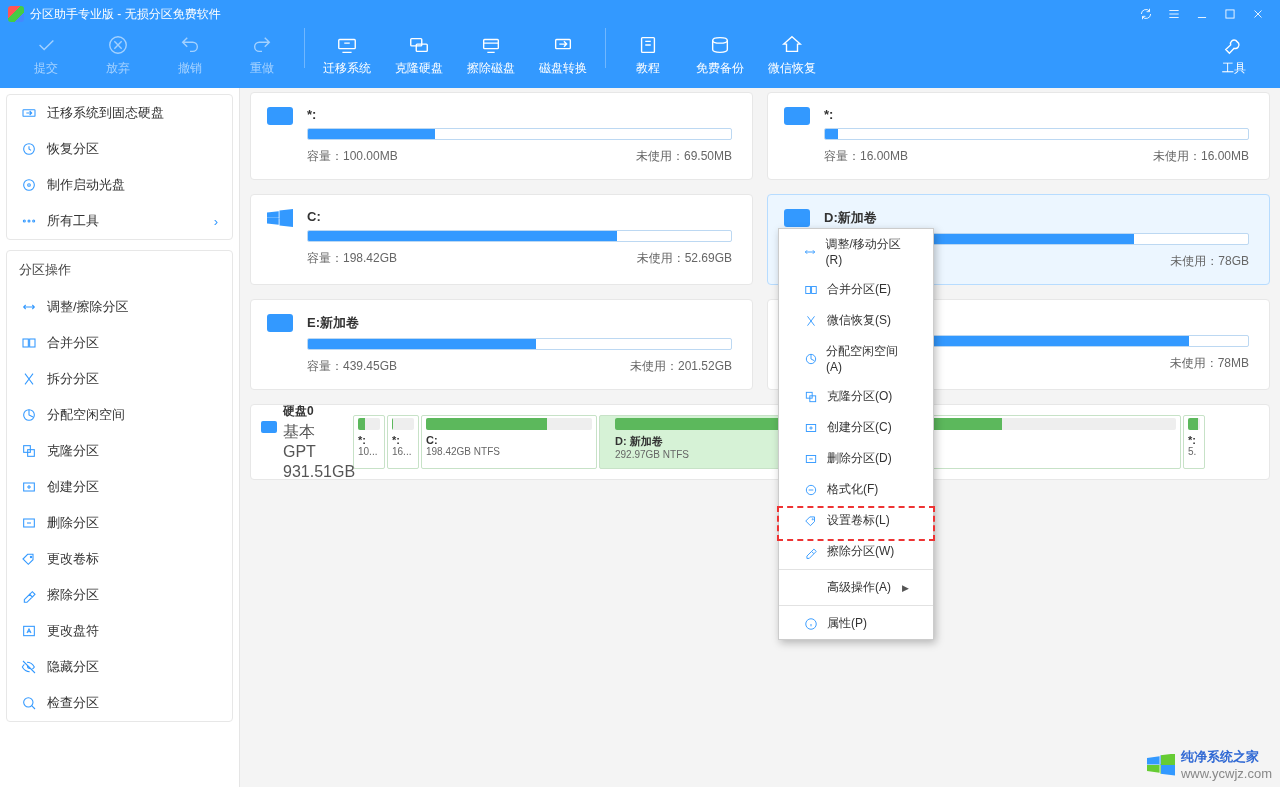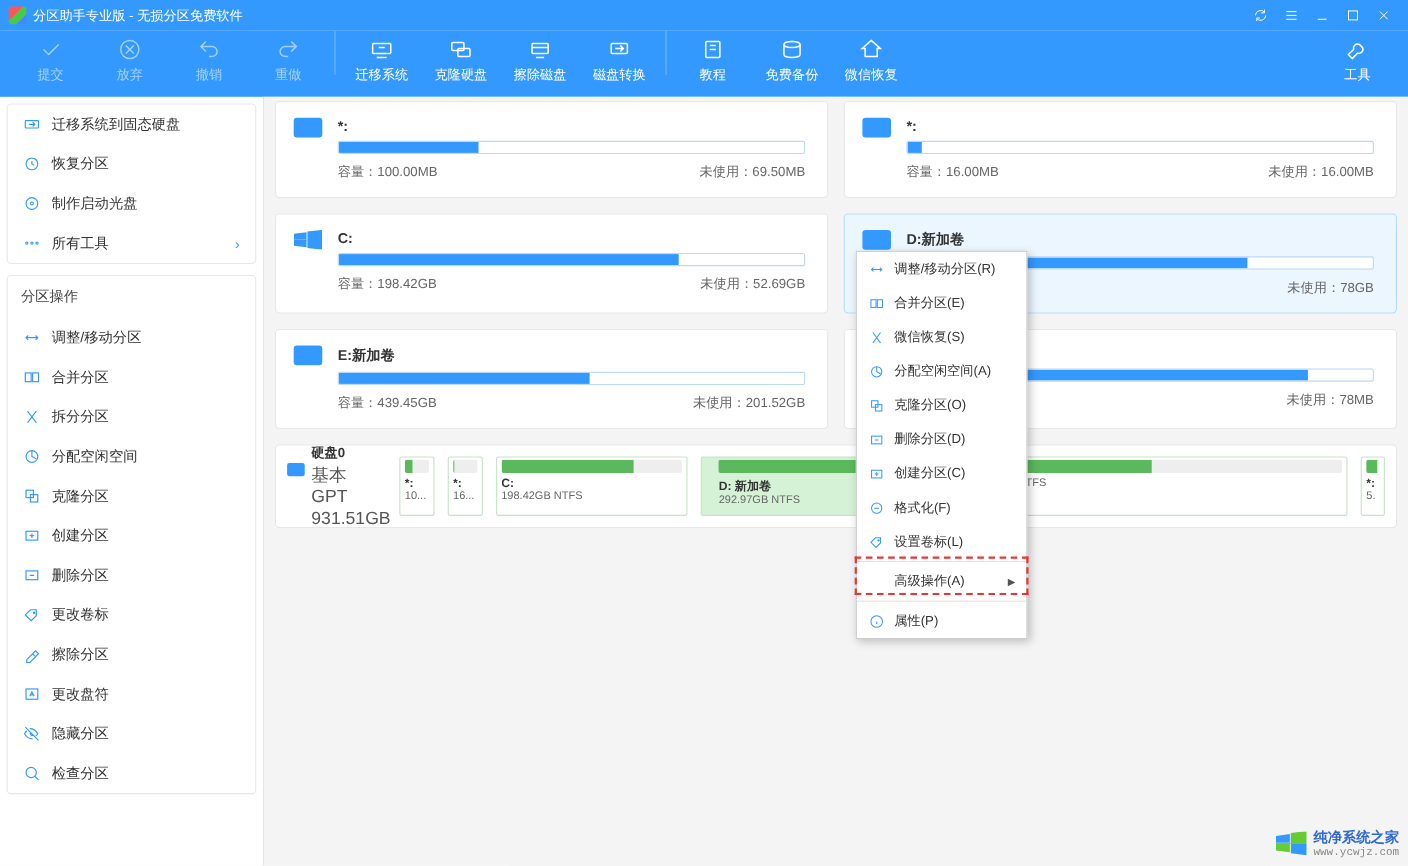--- a/index.html
+++ b/index.html
@@ -37,43 +37,43 @@
 .card .title { font-weight: bold; font-size: 13px; margin-bottom: 6px; }
 .card .bar { height: 12px; border: 1px solid #bcd8f2; border-radius: 2px; background: #fff; overflow: hidden; margin-bottom: 8px; }
 .card .bar .fill { height: 100%; background: #3399ff; }
 .card .stats { display: flex; justify-content: space-between; color: #666; font-size: 12px; }
 
 .viewtoggle { position: absolute; right: 18px; top: 10px; width: 36px; height: 22px; border: 1px solid #cfe5fa; border-radius: 3px; background: #fff; display: flex; }
 .viewtoggle div { flex: 1; display: flex; align-items: center; justify-content: center; }
 .viewtoggle svg { width: 12px; height: 12px; stroke: #3399ff; fill: none; stroke-width: 1.6; }
 .viewtoggle .active { background: #e8f3ff; }
 
-.diskmap { background: #fff; border: 1px solid #e7e7e7; border-radius: 4px; margin-top: 14px; padding: 10px; display: flex; align-items: stretch; gap: 12px; height: 76px; }
+.diskmap { background: #fff; border: 1px solid #e7e7e7; border-radius: 4px; margin-top: 14px; padding: 10px; display: flex; align-items: stretch; gap: 2px; height: 76px; }
 .dm-info { width: 90px; display: flex; flex-direction: column; justify-content: center; gap: 2px; position: relative; padding-left: 22px; }
 .dm-info .dicon { position: absolute; left: 0; top: 6px; width: 16px; height: 12px; background: #3399ff; border-radius: 2px; }
 .dm-info b { font-size: 12px; }
 .dm-info span { font-size: 16px; color: #555; }
 .dm-seg { border: 1px solid #c7e2c7; border-radius: 2px; display: flex; flex-direction: column; padding: 2px 4px; overflow: hidden; }
 .dm-seg .segbar { height: 12px; background: #eee; border-radius: 2px; overflow: hidden; margin-bottom: 4px; }
 .dm-seg .segbar .fill { height: 100%; background: #5cb85c; }
 .dm-seg.selected { background: #d6f2d6; padding-left: 15px; }
 .dm-seg .l1 { font-size: 11px; font-weight: bold; white-space: nowrap; overflow: hidden; text-overflow: ellipsis; }
 .dm-seg .l2 { font-size: 10px; color: #666; white-space: nowrap; overflow: hidden; text-overflow: ellipsis; }
 
 .ctx-menu { position: absolute; background: #fff; border: 1px solid #ccc; box-shadow: 2px 3px 8px rgba(0,0,0,.25); width: 156px; z-index: 50; }
-.ctx-item { display: flex; align-items: center; gap: 8px; padding: 7px 10px; font-size: 12px; cursor: pointer; position: relative; }
+.ctx-item { display: flex; align-items: center; gap: 8px; padding: 7px 24px; font-size: 12px; cursor: pointer; position: relative; }
 .ctx-item .cicn { width: 16px; height: 16px; display: flex; align-items: center; justify-content: center; }
 .ctx-item .cicn svg { width: 14px; height: 14px; stroke: #3399ff; fill: none; stroke-width: 1.6; }
 .ctx-item .arrow { margin-left: auto; font-size: 9px; color: #555; }
 .ctx-sep { height: 1px; background: #e2e2e2; margin: 2px 0; }
 .ctx-highlight { position: absolute; border: 2px dashed #e33; pointer-events: none; }
 
 .watermark { position: absolute; right: 8px; bottom: 6px; display: flex; align-items: center; gap: 6px; font-size: 13px; color: #3069d4; font-weight: bold; z-index: 30; }
 .watermark .wlogo { width: 28px; height: 22px; background: conic-gradient(#66cc33 0 90deg,#3399ff 90deg 180deg,#66cc33 180deg 270deg,#3399ff 270deg 360deg); clip-path: polygon(0 20%,45% 12%,45% 48%,0 48%,0 52%,45% 52%,45% 88%,0 80%,0 52%,48% 52%,48% 92%,100% 100%,100% 50%,48% 50%,48% 8%,100% 0,100% 50%,0 50%); }
-.watermark small { display: block; font-size: 10px; color: #888; font-weight: normal; font-family: Liberation Mono, monospace; }
+.watermark small { display: block; font-size: 13px; color: #888; font-weight: normal; }
 </style>
 </head>
 <body>
 
 <div class="titlebar">
   <div class="logo"></div>
   <span>分区助手专业版 - 无损分区免费软件</span>
   <div class="spacer"></div>
   <div class="win-btn">
       <svg viewBox="0 0 24 24">
@@ -237,21 +237,21 @@
     </div>
     <div class="side-card">
       <div class="side-header">分区操作</div>
       <div id="ops-list">
           <div class="side-item">
        <span class="icn">
               <svg viewBox="0 0 24 24">
                 <path d="M4 12h16M7 9l-3 3 3 3M17 9l3 3-3 3"></path>
               </svg>
             </span>
-       <span>调整/移动分区</span>
+       <span>调整/擦除分区</span>
      </div>
           <div class="side-item">
        <span class="icn">
               <svg viewBox="0 0 24 24">
                 <rect x="3" y="6" width="8" height="12"></rect>
                 <rect x="13" y="6" width="8" height="12"></rect>
               </svg>
             </span>
        <span>合并分区</span>
      </div>
@@ -529,54 +529,64 @@
               <rect x="10" y="10" width="10" height="10"></rect>
             </svg>
           </span>
        <span>克隆分区(O)</span>
 
      </div>
         <div class="ctx-item">
        <span class="cicn">
             <svg viewBox="0 0 24 24">
               <rect x="4" y="6" width="16" height="12"></rect>
+              <path d="M12 9v6M9 12h6"></path>
+            </svg>
+          </span>
+       <span>创建分区(C)</span>
+
+     </div>
+        <div class="ctx-item">
+       <span class="cicn">
+            <svg viewBox="0 0 24 24">
+              <rect x="4" y="6" width="16" height="12"></rect>
               <path d="M9 12h6"></path>
             </svg>
           </span>
        <span>删除分区(D)</span>
-
-     </div>
-        <div class="ctx-item">
-       <span class="cicn">
-            <svg viewBox="0 0 24 24">
-              <rect x="4" y="6" width="16" height="12"></rect>
-              <path d="M12 9v6M9 12h6"></path>
-            </svg>
-          </span>
-       <span>创建分区(C)</span>
 
      </div>
         <div class="ctx-item">
        <span class="cicn">
             <svg viewBox="0 0 24 24">
               <circle cx="12" cy="12" r="8"></circle>
               <path d="M8 12h8"></path>
             </svg>
           </span>
        <span>格式化(F)</span>
 
      </div>
         <div class="ctx-item">
        <span class="cicn">
             <svg viewBox="0 0 24 24">
               <path d="M3 12l7-7h8v8l-7 7z"></path>
               <circle cx="15" cy="9" r="1"></circle>
             </svg>
           </span>
        <span>设置卷标(L)</span>
+
+     </div>
+        <div class="ctx-item">
+       <span class="cicn">
+            <svg viewBox="0 0 24 24">
+              <path d="M5 19l8-8 4 4-8 8H5z"></path>
+              <path d="M13 11l4-4 4 4-4 4"></path>
+            </svg>
+          </span>
+       <span>擦除分区(W)</span>
 
      </div>
         <div class="ctx-sep"></div>
         <div class="ctx-item">
        <span class="cicn"></span>
        <span>高级操作(A)</span>
        <span class="arrow">▶</span>
      </div>
         <div class="ctx-sep"></div>
         <div class="ctx-item">

